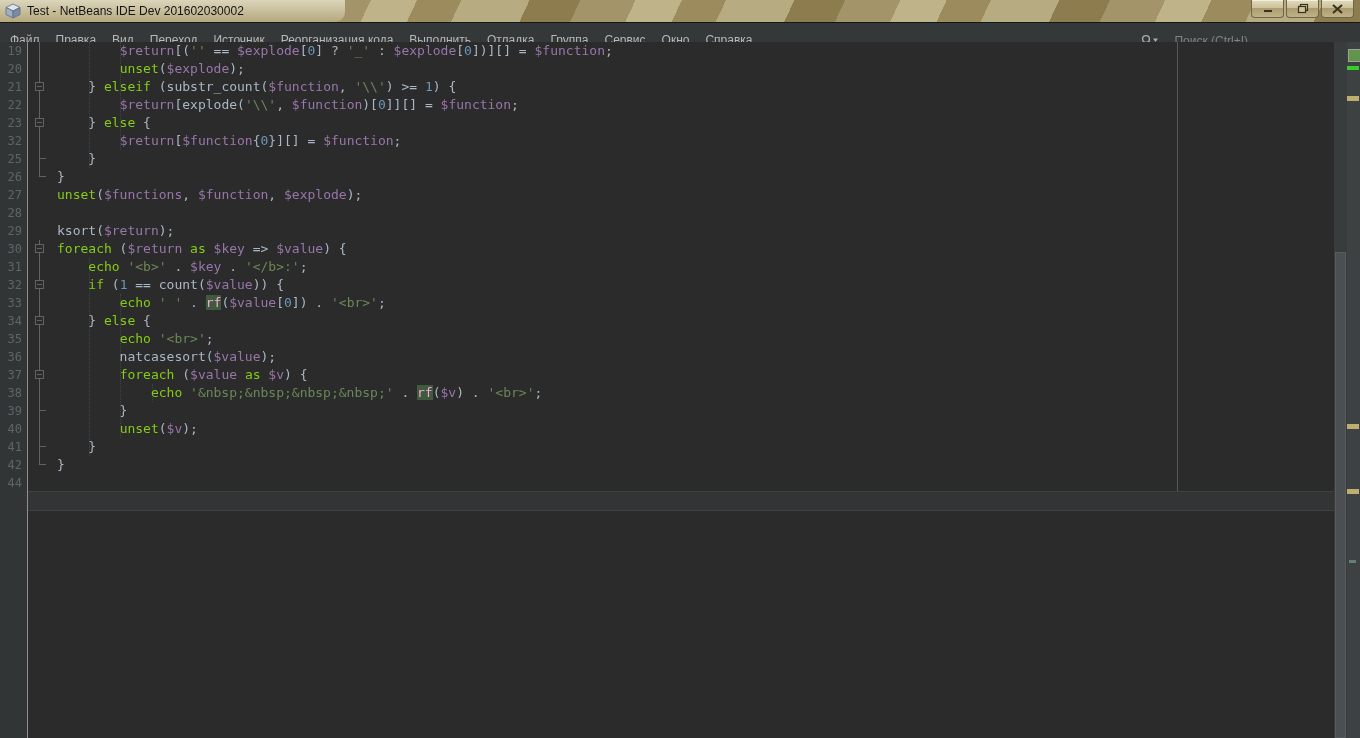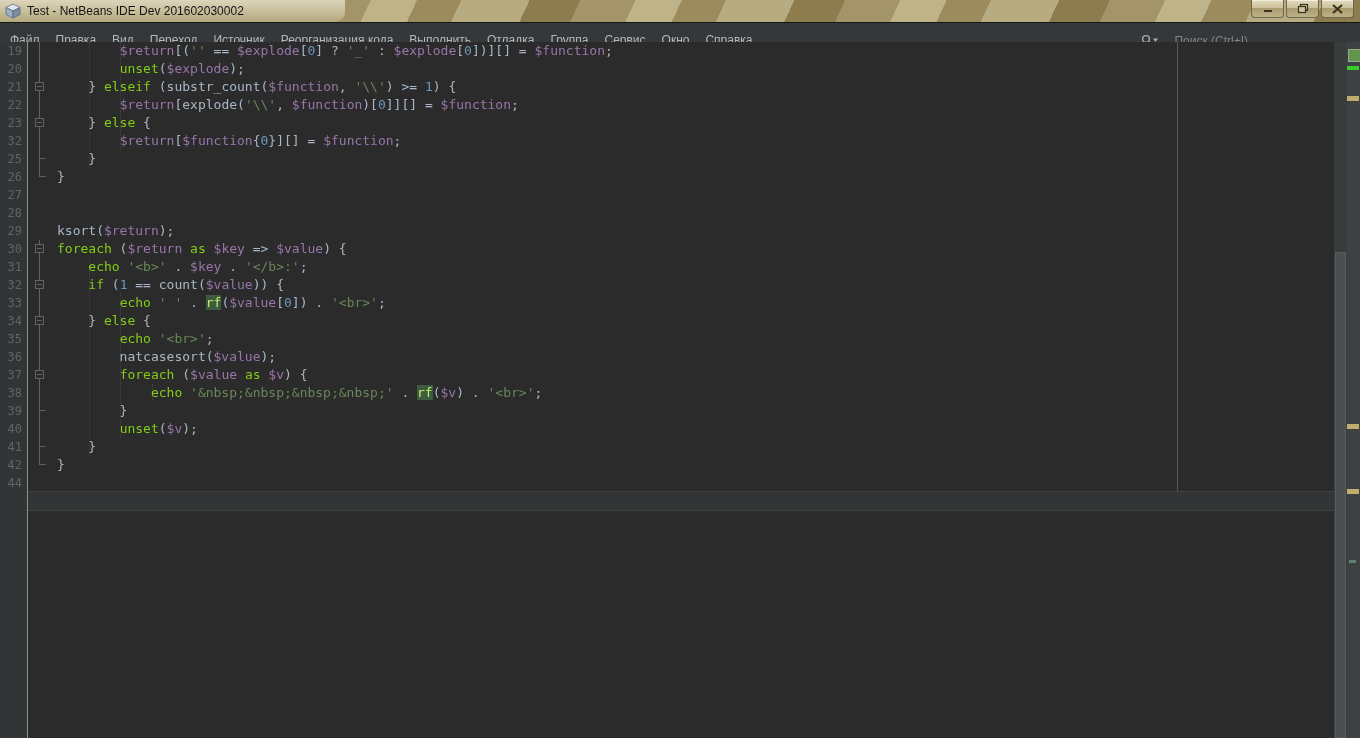--- a/index.html
+++ b/index.html
@@ -39,21 +39,21 @@
   .fold.last::before{content:'';position:absolute;left:12px;top:0;height:9px;width:1px;background:#5f6364;}
   .fold.box::after{content:'';position:absolute;left:8px;top:4px;width:9px;height:9px;border:1px solid #5f6364;box-sizing:border-box;
     background:linear-gradient(#5f6364,#5f6364) center/5px 1px no-repeat,#2b2b2b;}
   .fold.end::after,.fold.last::after{content:'';position:absolute;left:13px;top:8px;width:6px;height:1px;background:#5f6364;}
   .code{font:13px/18px "DejaVu Sans Mono",monospace;white-space:pre;color:#a9b7c6;}
   .tk-d{color:#a9b7c6;}
   .tk-k{color:#84cc16;}
   .tk-v{color:#9876aa;}
   .tk-s{color:#6a8759;}
   .tk-n{color:#6897bb;}
-  .tk-hl{color:#bef264;background:#3e5b40;text-align:right;}
+  .tk-hl{color:#f9a8d4;background:#3e5b40;text-align:right;}
 
   
   .rightpanel{position:absolute;right:0;top:0;width:26px;height:696px;background:#3e4142;}
   .scroll-track{position:absolute;left:0;top:0;width:13px;height:696px;background:#393c3d;}
   .scroll-thumb{position:absolute;left:1px;width:11px;background:#4c4f51;border:1px solid #595c5e;box-sizing:border-box;}
   .stripe{position:absolute;right:0;top:0;width:13px;height:696px;}
   .smark{position:absolute;}
 </style>
 </head>
 <body>
@@ -161,20 +161,21 @@
           <div class="code"><span class="tk-d">    }</span></div>
         </div>
         <div class="row">
           <div class="num">26</div>
           <div class="fold last"></div>
           <div class="code"><span class="tk-d">}</span></div>
         </div>
         <div class="row">
           <div class="num">27</div>
           <div class="fold "></div>
+          <div class="code"><span class="tk-k">unset</span><span class="tk-d">(</span><span class="tk-v">$functions</span><span class="tk-d">, </span><span class="tk-v">$function</span><span class="tk-d">, </span><span class="tk-v">$explode</span><span class="tk-d">);</span></div>
         </div>
         <div class="row">
           <div class="num">28</div>
           <div class="fold "></div>
           <div class="code"></div>
         </div>
         <div class="row">
           <div class="num">29</div>
           <div class="fold "></div>
           <div class="code"><span class="tk-d">ksort(</span><span class="tk-v">$return</span><span class="tk-d">);</span></div>

